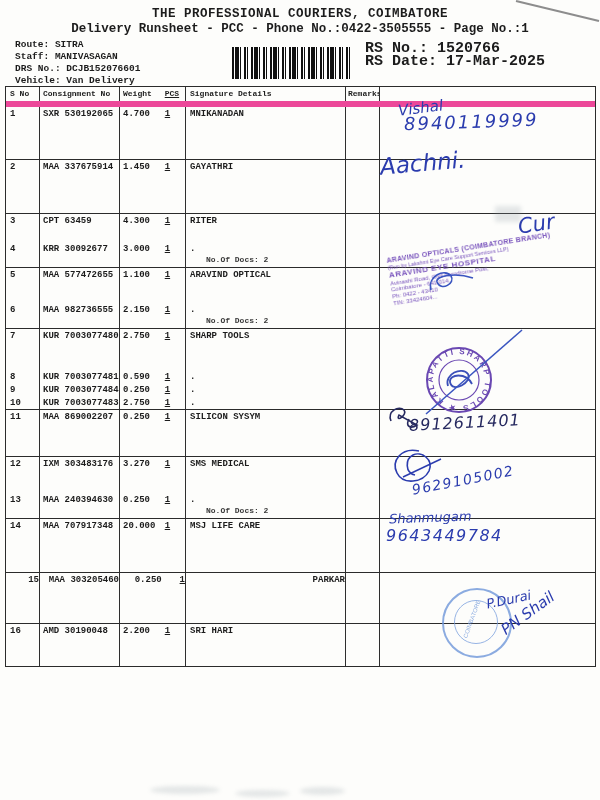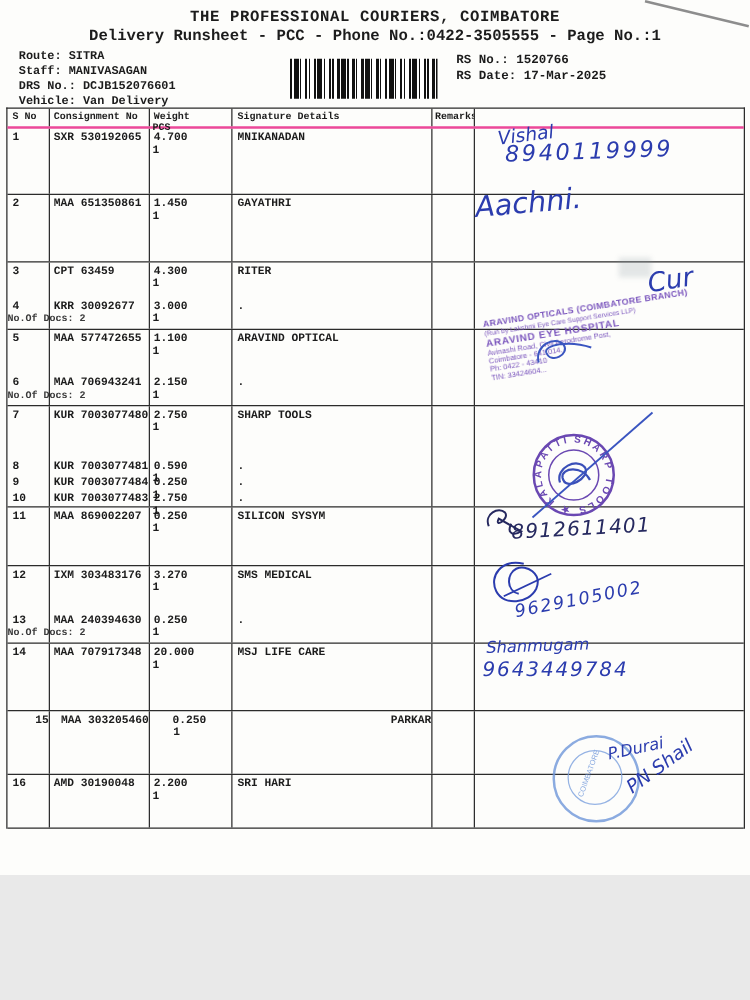--- a/index.html
+++ b/index.html
@@ -1,45 +1,45 @@
 <!DOCTYPE html>
 <html><head>
 <meta charset="utf-8">
 <style>
   html,body{margin:0;padding:0;}
   body{width:600px;height:800px;background:#e9e9e9;}
-  .page{position:relative;width:600px;height:700px;background:#fdfdfb;overflow:hidden;
+  .page{position:relative;width:600px;height:800px;background:#fdfdfb;overflow:hidden;
         font-family:"Liberation Mono","DejaVu Sans Mono",monospace;color:#1c1c1c;}
   .doc-title{position:absolute;left:0;top:7px;width:100%;text-align:center;
              font-size:12.5px;font-weight:bold;letter-spacing:.5px;}
   .doc-subtitle{position:absolute;left:0;top:22px;width:100%;text-align:center;
              font-size:12.5px;font-weight:bold;}
   .meta-left{position:absolute;left:15px;top:39px;font-size:9.5px;font-weight:bold;line-height:12px;}
-  .meta-right{position:absolute;left:365px;top:42px;font-size:10px;font-weight:bold;line-height:13px;}
+  .meta-right{position:absolute;left:365px;top:42px;font-size:15px;font-weight:bold;line-height:13px;}
   .barcode{position:absolute;left:232px;top:47px;width:118px;height:32px;
      background:repeating-linear-gradient(90deg,#111 0 2px,#fff 2px 3px,#111 3px 7px,#fff 7px 8px,
      #111 8px 9px,#fff 9px 12px,#111 12px 14px,#fff 14px 15px,#111 15px 16px,#fff 16px 19px);}
   
   .rtable{position:absolute;left:5px;top:86px;width:589px;border:1px solid #2b2b2b;border-bottom:none;}
-  .thead{position:relative;height:14px;border-bottom:2px solid #ec4899;}
+  .thead{position:relative;height:14px;border-bottom:6px solid #ec4899;}
   .grid{display:grid;grid-template-columns:33px 80px 66px 160px 34px 1fr;align-items:start;}
   .thead .c{font-size:8px;font-weight:bold;padding-top:2px;}
   .c{overflow:hidden;white-space:nowrap;}
   .c-sno{padding-left:4px;}
   .c-con{padding-left:4px;}
-  .c-wp{display:flex;flex-direction:column;}
+  .c-wp{display:flex;}
   .c-wp .w{width:42px;padding-left:4px;}
-  .c-wp .p{width:22px;padding-left:3px;}
+  .c-wp .p{width:22px;padding-left:3px;text-decoration:underline;}
   .c-cde{padding-left:5px;}
   .c-seal{text-align:center;}
   .group{position:relative;border-bottom:1px solid #2b2b2b;display:flex;flex-direction:column;}
   .vd{position:absolute;top:0;bottom:0;width:1px;background:#2e2e2e;}
   .row{height:11px;font-size:9px;font-weight:bold;padding-top:2px;}
   .spacer{flex:1;}
-  .note{height:12px;font-size:8px;font-weight:bold;color:#3a3a3a;}
+  .note{height:12px;font-size:8px;font-weight:bold;margin-left:200px;color:#3a3a3a;}
   
   .ov{position:absolute;}
   .hw{font-family:"DejaVu Sans",sans-serif;font-style:italic;color:#2b3cae;white-space:nowrap;}
   .sig-vishal{left:398px;top:99px;font-size:15px;transform:rotate(-7deg);}
   .ph1{left:404px;top:111px;font-size:18px;letter-spacing:2px;transform:rotate(-2deg);}
   .sig-aachni{left:380px;top:150px;font-size:23px;transform:rotate(-5deg);}
   .sig-cur{left:518px;top:212px;font-size:21px;transform:rotate(-9deg);}
   .stamp-aravind{left:386px;top:257px;width:205px;transform:rotate(-9deg);transform-origin:left top;
       color:#7a55bd;font-family:"Liberation Sans",sans-serif;filter:blur(.3px);line-height:1.15;}
   .stamp-aravind .s1{font-size:7px;font-weight:bold;letter-spacing:.3px;}
@@ -127,21 +127,21 @@
           </div>
         </div>
         <div class="group" style="height: 53px;">
           <i class="vd" style="left: 33px;"></i>
           <i class="vd" style="left: 113px;"></i>
           <i class="vd" style="left: 179px;"></i>
           <i class="vd" style="left: 339px;"></i>
           <i class="vd" style="left: 373px;"></i>
           <div class="row grid">
             <div class="c c-sno">2</div>
-            <div class="c c-con">MAA 651350861</div>
+            <div class="c c-con">MAA 337675914</div>
             <div class="c c-wp">
               <span class="w">1.450</span>
               <span class="p">1</span>
             </div>
             <div class="c c-cde">GAYATHRI</div>
             <div class="c"></div>
             <div class="c"></div>
           </div>
         </div>
         <div class="group" style="height: 53px;">
@@ -188,21 +188,21 @@
               <span class="w">1.100</span>
               <span class="p">1</span>
             </div>
             <div class="c c-cde">ARAVIND OPTICAL</div>
             <div class="c"></div>
             <div class="c"></div>
           </div>
           <div class="spacer"></div>
           <div class="row grid">
             <div class="c c-sno">6</div>
-            <div class="c c-con">MAA 706943241</div>
+            <div class="c c-con">MAA 982736555</div>
             <div class="c c-wp">
               <span class="w">2.150</span>
               <span class="p">1</span>
             </div>
             <div class="c c-cde">.</div>
             <div class="c"></div>
             <div class="c"></div>
           </div>
           <div class="note">No.Of Docs: 2</div>
         </div>

